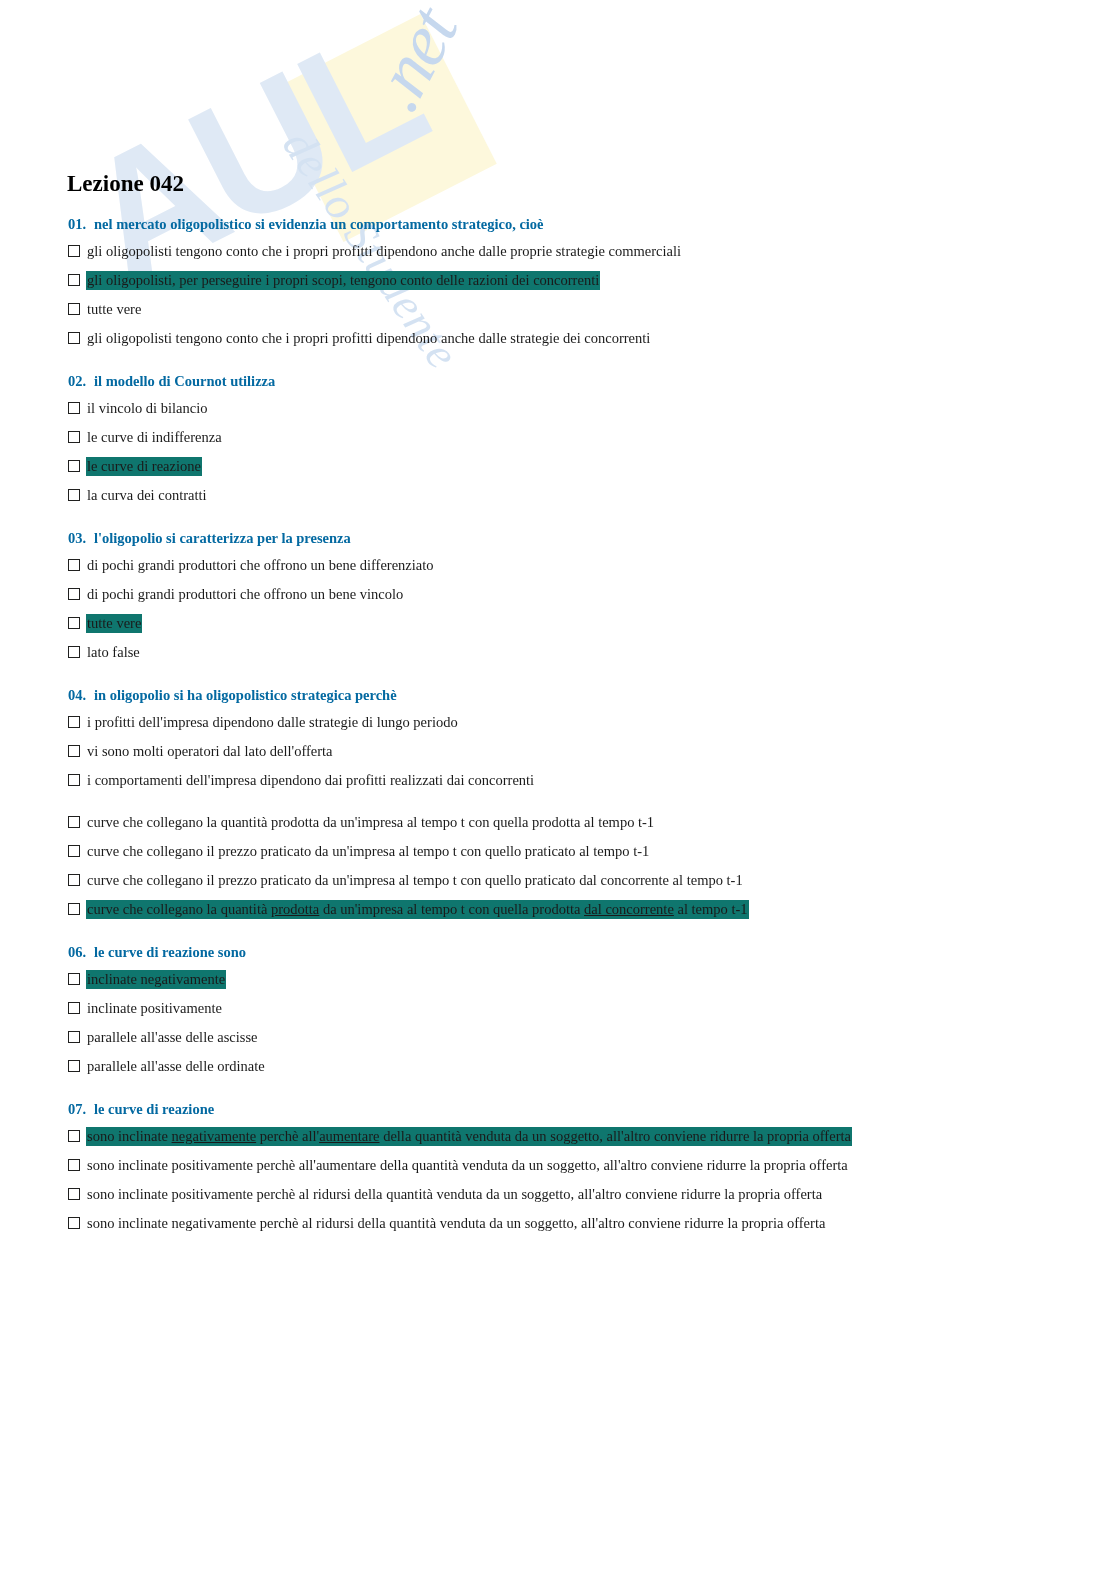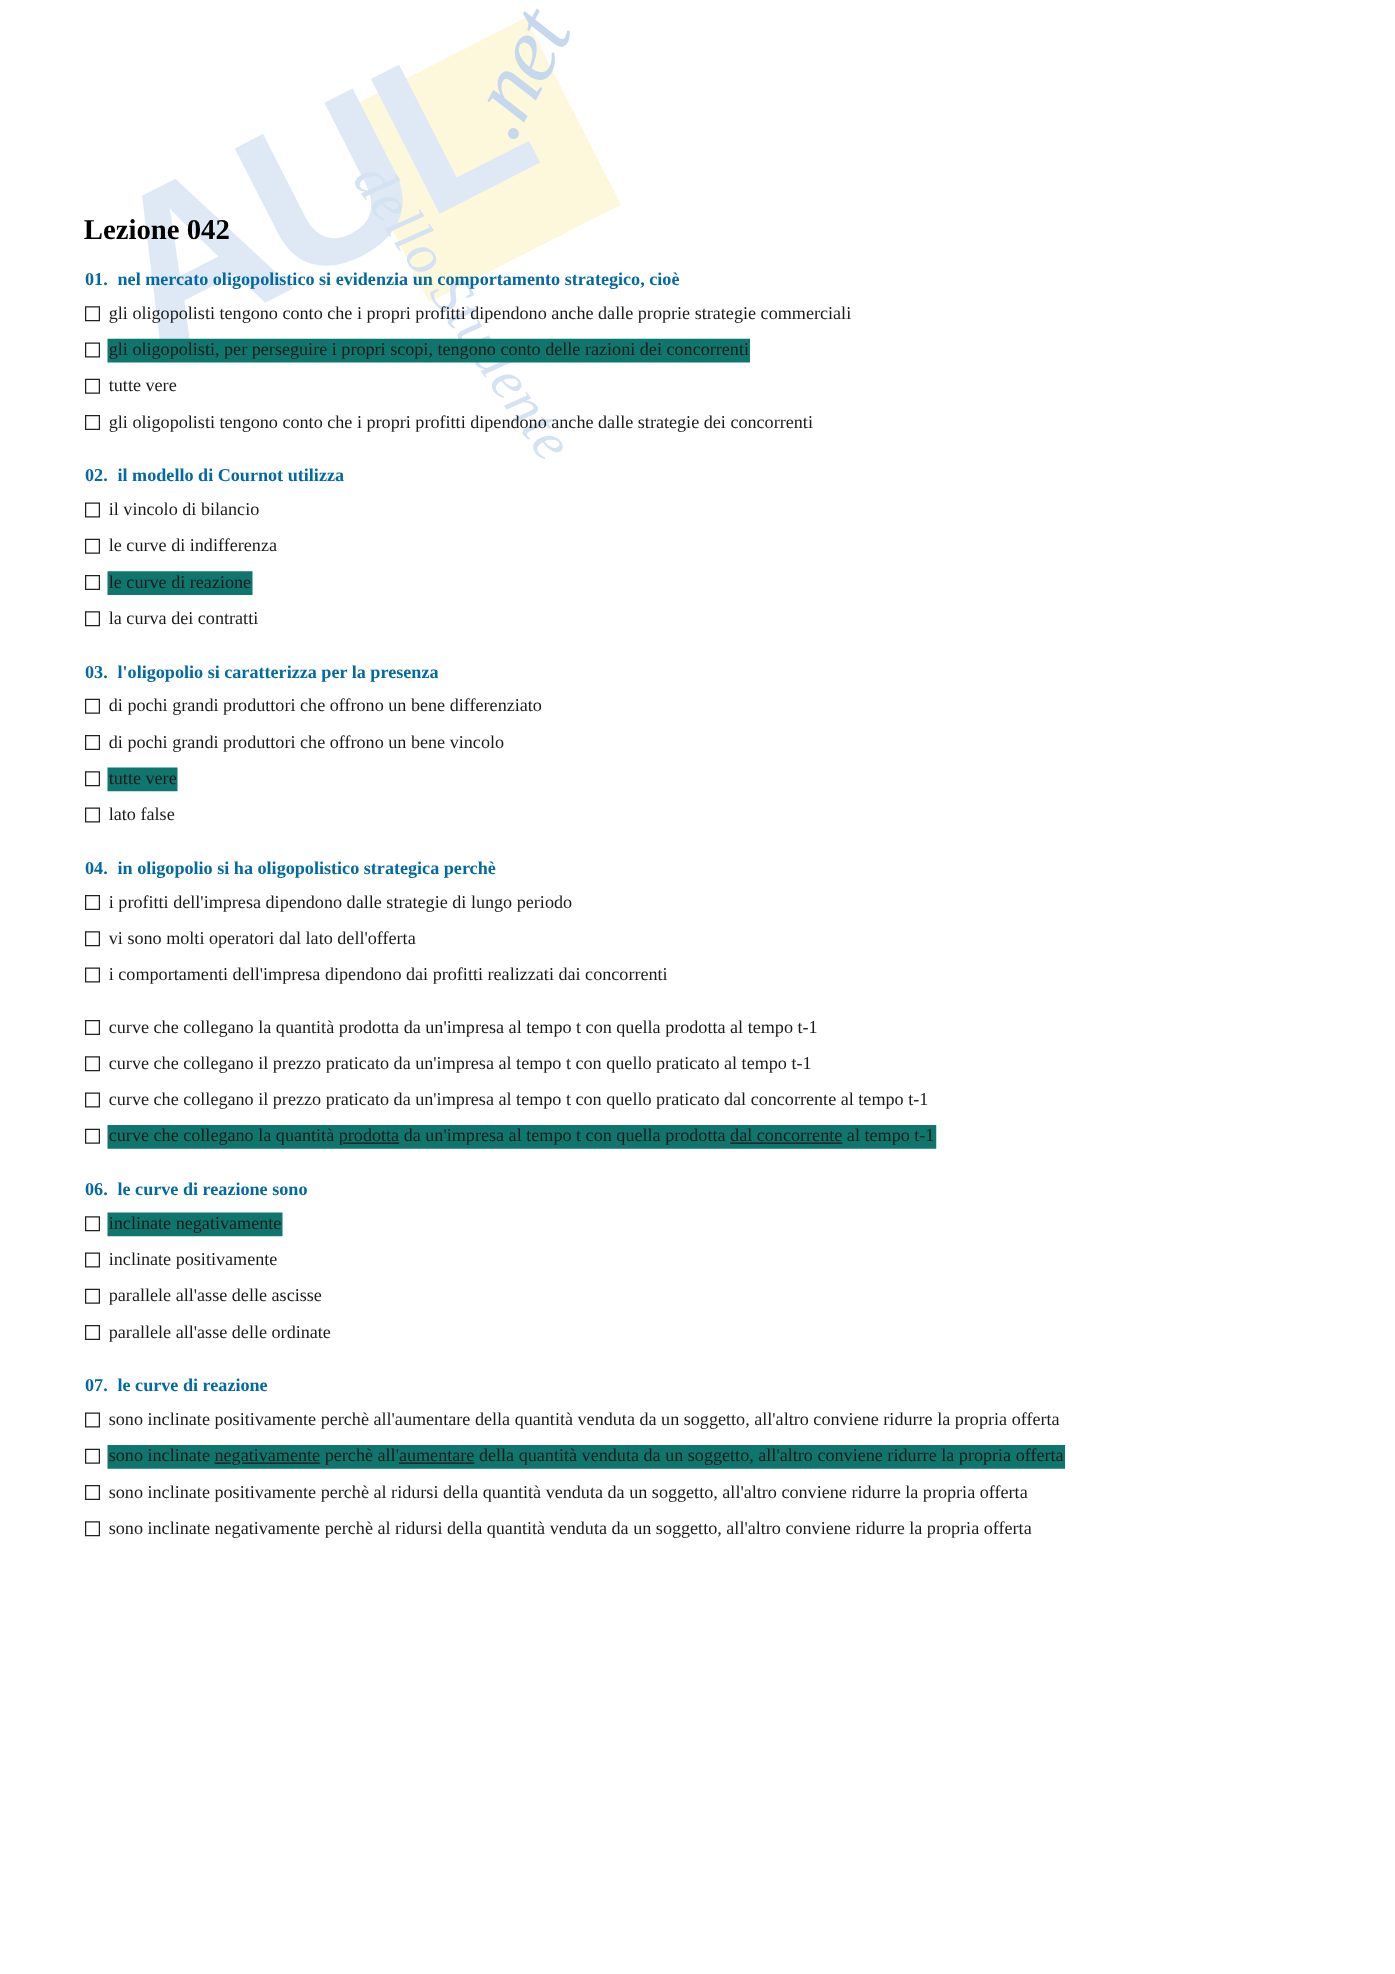--- a/index.html
+++ b/index.html
@@ -261,25 +261,25 @@
           </div>
           <div class="option-row">
             <span class="checkbox"></span>
             <span class="option-text">parallele all'asse delle ordinate</span>
           </div>
         </div>
         <div class="question-block">
           <div class="question-head"><span class="q-num">07.</span><span>le curve di reazione</span></div>
           <div class="option-row">
             <span class="checkbox"></span>
+            <span class="option-text hl">sono inclinate <u>negativamente</u> perchè all'<u>aumentare</u> della quantità venduta da un soggetto, all'altro conviene ridurre la propria offerta</span>
+          </div>
+          <div class="option-row">
+            <span class="checkbox"></span>
             <span class="option-text">sono inclinate positivamente perchè all'aumentare della quantità venduta da un soggetto, all'altro conviene ridurre la propria offerta</span>
-          </div>
-          <div class="option-row">
-            <span class="checkbox"></span>
-            <span class="option-text hl">sono inclinate <u>negativamente</u> perchè all'<u>aumentare</u> della quantità venduta da un soggetto, all'altro conviene ridurre la propria offerta</span>
           </div>
           <div class="option-row">
             <span class="checkbox"></span>
             <span class="option-text">sono inclinate positivamente perchè al ridursi della quantità venduta da un soggetto, all'altro conviene ridurre la propria offerta</span>
           </div>
           <div class="option-row">
             <span class="checkbox"></span>
             <span class="option-text">sono inclinate negativamente perchè al ridursi della quantità venduta da un soggetto, all'altro conviene ridurre la propria offerta</span>
           </div>
         </div>

